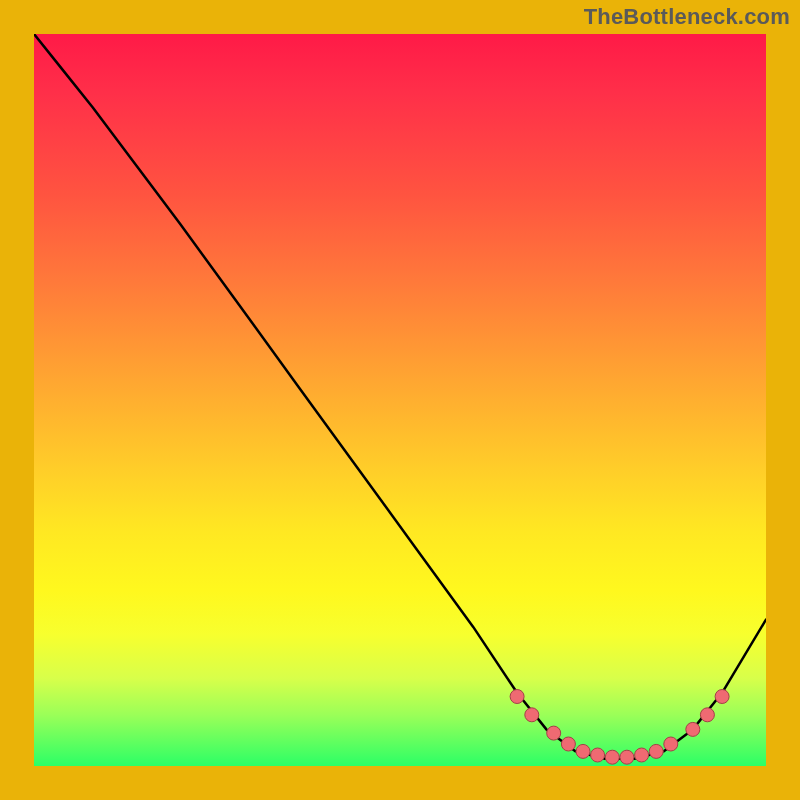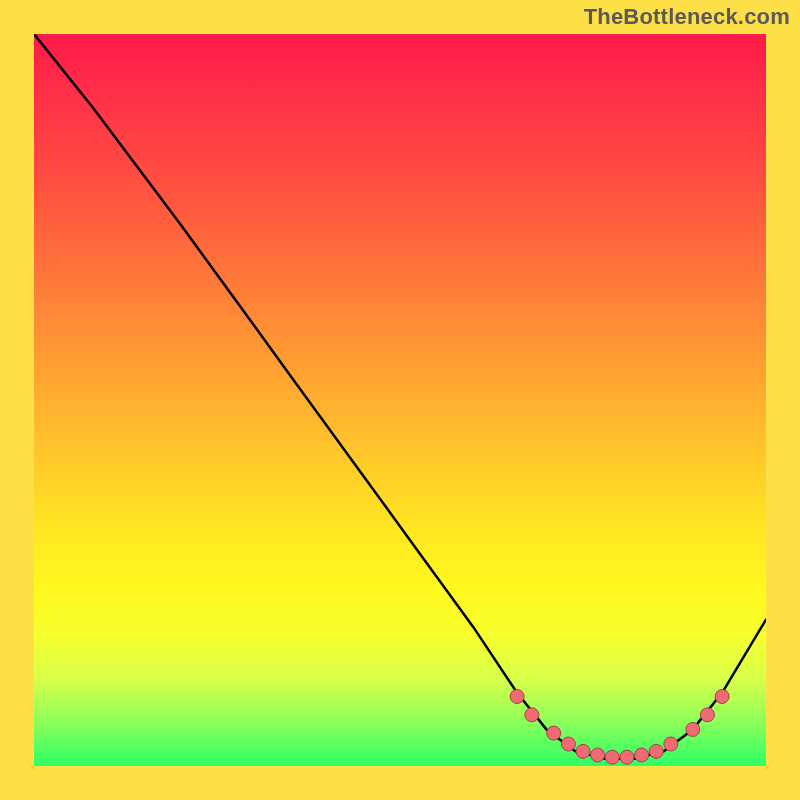--- a/index.html
+++ b/index.html
@@ -8,21 +8,21 @@
     width: 800px;
     height: 800px;
     background: #000;
     overflow: hidden;
     font-family: Arial, Helvetica, sans-serif;
   }
   .frame {
     position: relative;
     width: 800px;
     height: 800px;
-    background: #fde047;
+    background: #eab308;
   }
   .watermark {
     position: absolute;
     top: 4px;
     right: 10px;
     color: #5a5a5a;
     font-size: 22px;
     font-weight: 600;
     letter-spacing: 0.2px;
     z-index: 10;

